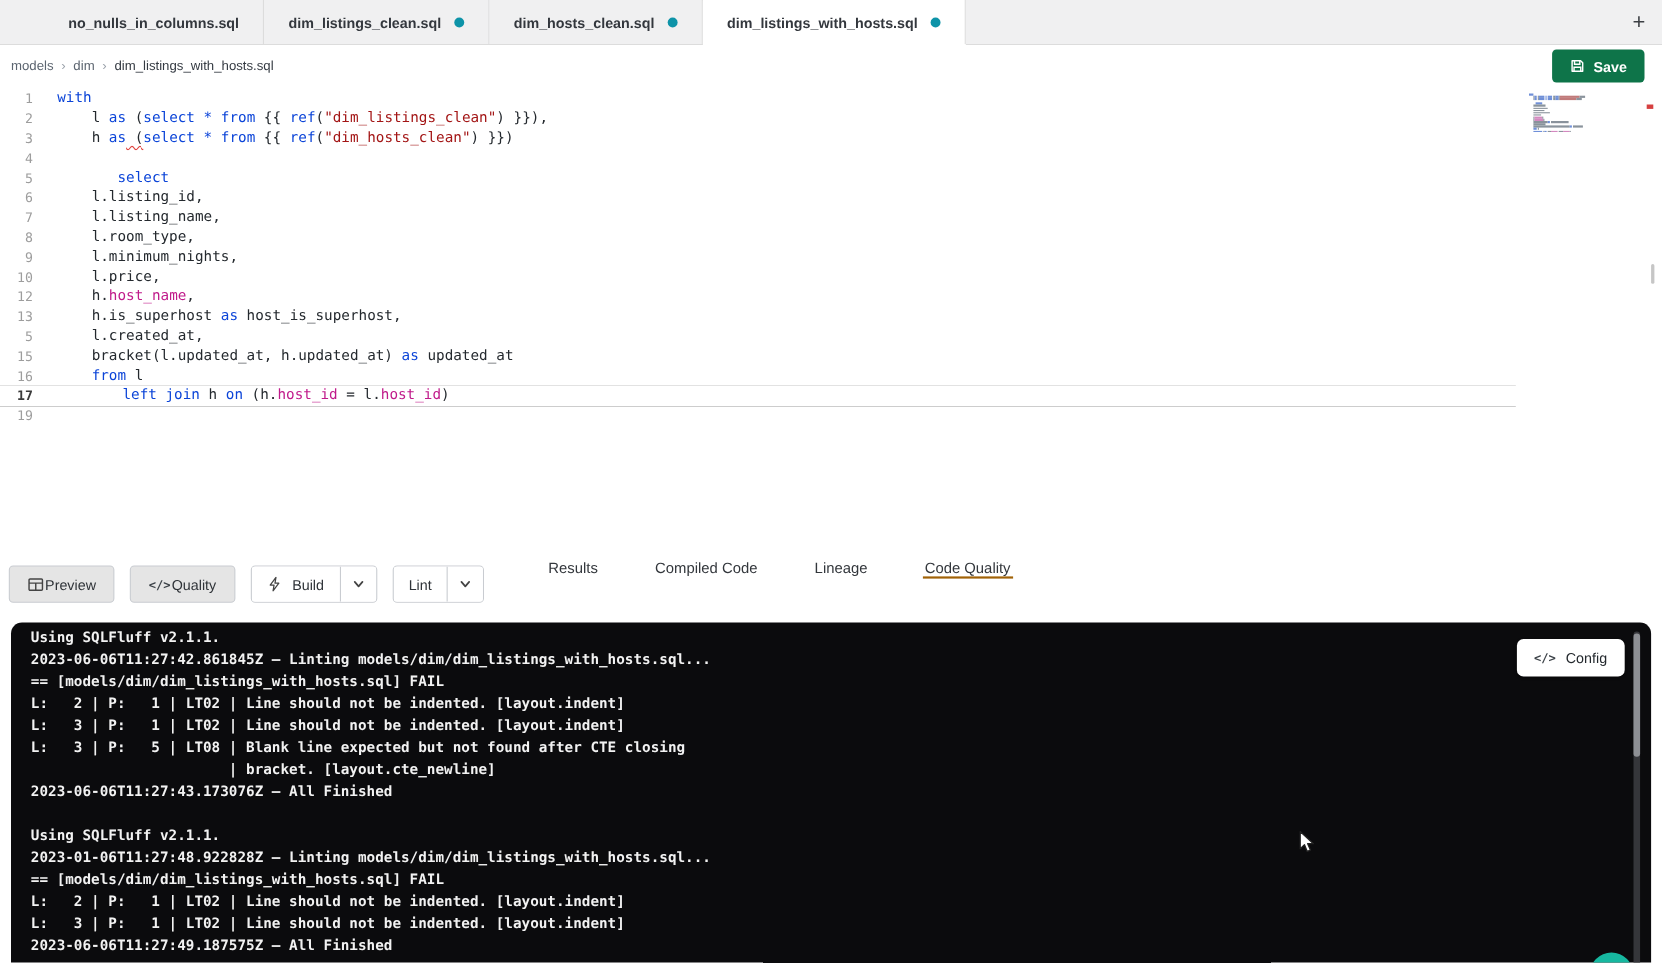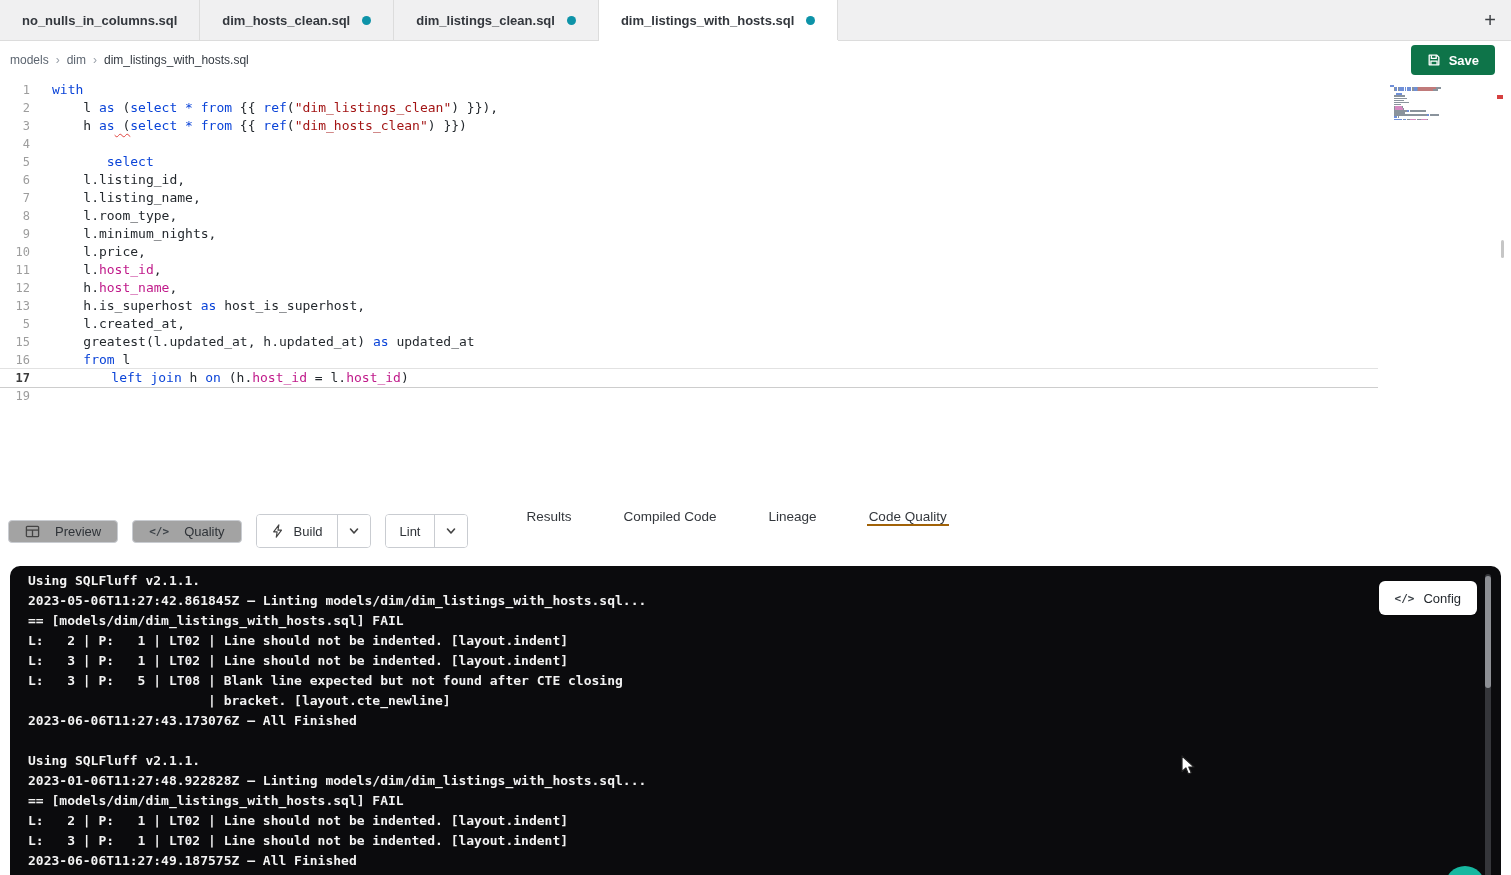--- a/index.html
+++ b/index.html
@@ -1,21 +1,21 @@
 <!DOCTYPE html>
 <html style="--dot: #0d93a8; --save-green: #0e7449; --keyword: #0b44d8; --string: #a31515; --variable: #c01a8a; --terminal-bg: #0b0b0d; --help-bubble: #17b8a0;"><head>
 <meta charset="utf-8">
 <style>
   * { margin:0; padding:0; box-sizing:border-box; }
   html,body { width:1511px; height:875px; overflow:hidden; background:#fff;
               font-family:"Liberation Sans", sans-serif; }
   .app { position:relative; width:1511px; height:875px; }
 
   
-  .tabbar { display:flex; height:41px; background:#f0f0f1; border-bottom:1px solid #dcdcdc; align-items:stretch; }
+  .tabbar { display:flex; height:41px; background:#f0f0f1; border-bottom:1px solid #dcdcdc; align-items:stretch;padding-left:40px; }
   .tabs { display:flex; }
   .tab { display:flex; align-items:center; padding:0 22px; border-right:1px solid #dcdcdc;
          font-size:13px; font-weight:600; color:#33373d; background:#f0f0f1; cursor:pointer; white-space:nowrap; }
   .tab.active { background:#fff; font-weight:700; box-shadow:0 1px 0 #fff; }
   .dirty-dot { width:9px; height:9px; border-radius:50%; background:var(--dot,#0d93a8); margin-left:12px; flex:none; }
   .newtab { margin-left:auto; width:42px; border:none; background:transparent; font-size:20px; color:#3c3f44; cursor:pointer; }
 
   
   .subheader { height:38px; display:flex; align-items:center; padding:0 16px 0 10px; background:#fff; }
   .breadcrumb { display:flex; align-items:center; gap:7px; font-size:12px; color:#5c6570; }
@@ -39,22 +39,22 @@
             text-decoration-color:#e0433f; text-decoration-thickness:1px; text-underline-offset:3px; }
 
   .minimap { position:absolute; top:6px; right:49px; width:72px; }
   .mm-line { height:1.6px; margin-bottom:0.5px; display:flex; }
   .mm-line span { display:inline-block; height:1.6px; flex:none; }
   .overview-err { position:absolute; top:16px; right:8px; width:6px; height:4px; background:#d64040; }
   .overview-tick { position:absolute; top:161px; right:7px; width:3px; height:18px; background:#c6c6c6; border-radius:2px; }
 
   
   .toolbar { height:44px; display:flex; align-items:center; padding:0 8px; background:#fff; }
-  .tb-btn { height:23px; display:flex; align-items:center; gap:15px; border:1px solid #c9ccd1; border-radius:4px;
-            background:#a3a3a3; padding:0 16px; font-size:13px; color:#2f3338; cursor:pointer; margin-right:14px; font-family:inherit; }
+  .tb-btn { height:34px; display:flex; align-items:center; gap:1px; border:1px solid #c9ccd1; border-radius:4px;
+            background:#e5e5e5; padding:0 16px; font-size:13px; color:#2f3338; cursor:pointer; margin-right:14px; font-family:inherit; }
   .tb-split { height:34px; display:flex; border:1px solid #c9ccd1; border-radius:4px; margin-right:14px; overflow:hidden; background:#fff; }
   .tb-split button { border:none; background:#fff; display:flex; align-items:center; gap:9px; padding:0 14px;
                      font-size:13px; color:#2f3338; cursor:pointer; font-family:inherit; }
   .tb-split .chev { border-left:1px solid #c9ccd1; padding:0 10px; }
   .ic-code { font-family:"DejaVu Sans Mono",monospace; font-size:11px; font-weight:700; color:#3c4248; }
   .panel-tabs { margin-left:42px; display:flex; gap:48px; height:100%; align-items:flex-start; }
   .ptab { border:none; background:transparent; font-size:13.5px; color:#33373c; cursor:pointer; padding:0 2px; font-family:inherit; }
   .ptab.active { border-bottom:2px solid #a16207; font-weight:500; }
 
   
@@ -75,25 +75,25 @@
 <body>
 
 <div class="app">
 
   <div class="tabbar">
     <div class="tabs">
         <div class="tab">
           <span>no_nulls_in_columns.sql</span>
         </div>
         <div class="tab">
+          <span>dim_listings_clean.sql</span>
+          <span class="dirty-dot"></span>
+        </div>
+        <div class="tab">
           <span>dim_hosts_clean.sql</span>
-          <span class="dirty-dot"></span>
-        </div>
-        <div class="tab">
-          <span>dim_listings_clean.sql</span>
           <span class="dirty-dot"></span>
         </div>
         <div class="tab active">
           <span>dim_listings_with_hosts.sql</span>
           <span class="dirty-dot"></span>
         </div>
       </div>
     <button class="newtab">
       <span>+</span>
     </button>
@@ -122,25 +122,24 @@
         <div class="code-line"><span class="gutter">1</span><span><span class="tk-kw">with</span></span></div>
         <div class="code-line"><span class="gutter">2</span><span><span class="tk-pl">    l </span><span class="tk-kw">as</span><span class="tk-pl"> (</span><span class="tk-kw">select</span><span class="tk-pl"> </span><span class="tk-kw">*</span><span class="tk-pl"> </span><span class="tk-kw">from</span><span class="tk-pl"> {{ </span><span class="tk-kw">ref</span><span class="tk-pl">(</span><span class="tk-str">"dim_listings_clean"</span><span class="tk-pl">) }}),</span></span></div>
         <div class="code-line"><span class="gutter">3</span><span><span class="tk-pl">    h </span><span class="tk-kw">as</span><span class="tk-err"> (</span><span class="tk-kw">select</span><span class="tk-pl"> </span><span class="tk-kw">*</span><span class="tk-pl"> </span><span class="tk-kw">from</span><span class="tk-pl"> {{ </span><span class="tk-kw">ref</span><span class="tk-pl">(</span><span class="tk-str">"dim_hosts_clean"</span><span class="tk-pl">) }})</span></span></div>
         <div class="code-line"><span class="gutter">4</span><span></span></div>
         <div class="code-line"><span class="gutter">5</span><span><span class="tk-pl">       </span><span class="tk-kw">select</span></span></div>
         <div class="code-line"><span class="gutter">6</span><span><span class="tk-pl">    l.listing_id,</span></span></div>
         <div class="code-line"><span class="gutter">7</span><span><span class="tk-pl">    l.listing_name,</span></span></div>
         <div class="code-line"><span class="gutter">8</span><span><span class="tk-pl">    l.room_type,</span></span></div>
         <div class="code-line"><span class="gutter">9</span><span><span class="tk-pl">    l.minimum_nights,</span></span></div>
         <div class="code-line"><span class="gutter">10</span><span><span class="tk-pl">    l.price,</span></span></div>
-        <div class="code-line"><span class="gutter">11</span><span><span class="tk-pl">    l.</span><span class="tk-var">host_id</span><span class="tk-pl">,</span></span></div>
         <div class="code-line"><span class="gutter">12</span><span><span class="tk-pl">    h.</span><span class="tk-var">host_name</span><span class="tk-pl">,</span></span></div>
         <div class="code-line"><span class="gutter">13</span><span><span class="tk-pl">    h.is_superhost </span><span class="tk-kw">as</span><span class="tk-pl"> host_is_superhost,</span></span></div>
         <div class="code-line"><span class="gutter">5</span><span><span class="tk-pl">    l.created_at,</span></span></div>
-        <div class="code-line"><span class="gutter">15</span><span><span class="tk-pl">    greatest(l.updated_at, h.updated_at) </span><span class="tk-kw">as</span><span class="tk-pl"> updated_at</span></span></div>
+        <div class="code-line"><span class="gutter">15</span><span><span class="tk-pl">    bracket(l.updated_at, h.updated_at) </span><span class="tk-kw">as</span><span class="tk-pl"> updated_at</span></span></div>
         <div class="code-line"><span class="gutter">16</span><span><span class="tk-pl">    </span><span class="tk-kw">from</span><span class="tk-pl"> l</span></span></div>
         <div class="code-line active"><span class="gutter">17</span><span><span class="tk-pl">    </span><span class="tk-kw">left join</span><span class="tk-pl"> h </span><span class="tk-kw">on</span><span class="tk-pl"> (h.</span><span class="tk-var">host_id</span><span class="tk-pl"> = l.</span><span class="tk-var">host_id</span><span class="tk-pl">)</span></span></div>
         <div class="code-line"><span class="gutter">19</span><span></span></div>
       </div>
     <div class="minimap">
         <div id="minimap-lines">
           <div class="mm-line">
             <span style="width: 3.6px; background: rgb(111, 143, 216);"></span>
           </div>
           <div class="mm-line">
@@ -305,21 +304,21 @@
       <button class="ptab">Results</button>
       <button class="ptab">Compiled Code</button>
       <button class="ptab">Lineage</button>
       <button class="ptab active">Code Quality</button>
     </nav>
   </div>
 
   <div class="terminal">
     <div id="terminal-lines">
         <div class="t-line">Using SQLFluff v2.1.1.</div>
-        <div class="t-line">2023-05-06T11:27:42.861845Z — Linting models/dim/dim_listings_with_hosts.sql...</div>
+        <div class="t-line">2023-06-06T11:27:42.861845Z — Linting models/dim/dim_listings_with_hosts.sql...</div>
         <div class="t-line">== [models/dim/dim_listings_with_hosts.sql] FAIL</div>
         <div class="t-line">L:   2 | P:   1 | LT02 | Line should not be indented. [layout.indent]</div>
         <div class="t-line">L:   3 | P:   1 | LT02 | Line should not be indented. [layout.indent]</div>
         <div class="t-line">L:   3 | P:   5 | LT08 | Blank line expected but not found after CTE closing</div>
         <div class="t-line">                       | bracket. [layout.cte_newline]</div>
         <div class="t-line">2023-06-06T11:27:43.173076Z — All Finished</div>
         <div class="t-line"></div>
         <div class="t-line">Using SQLFluff v2.1.1.</div>
         <div class="t-line">2023-01-06T11:27:48.922828Z — Linting models/dim/dim_listings_with_hosts.sql...</div>
         <div class="t-line">== [models/dim/dim_listings_with_hosts.sql] FAIL</div>

